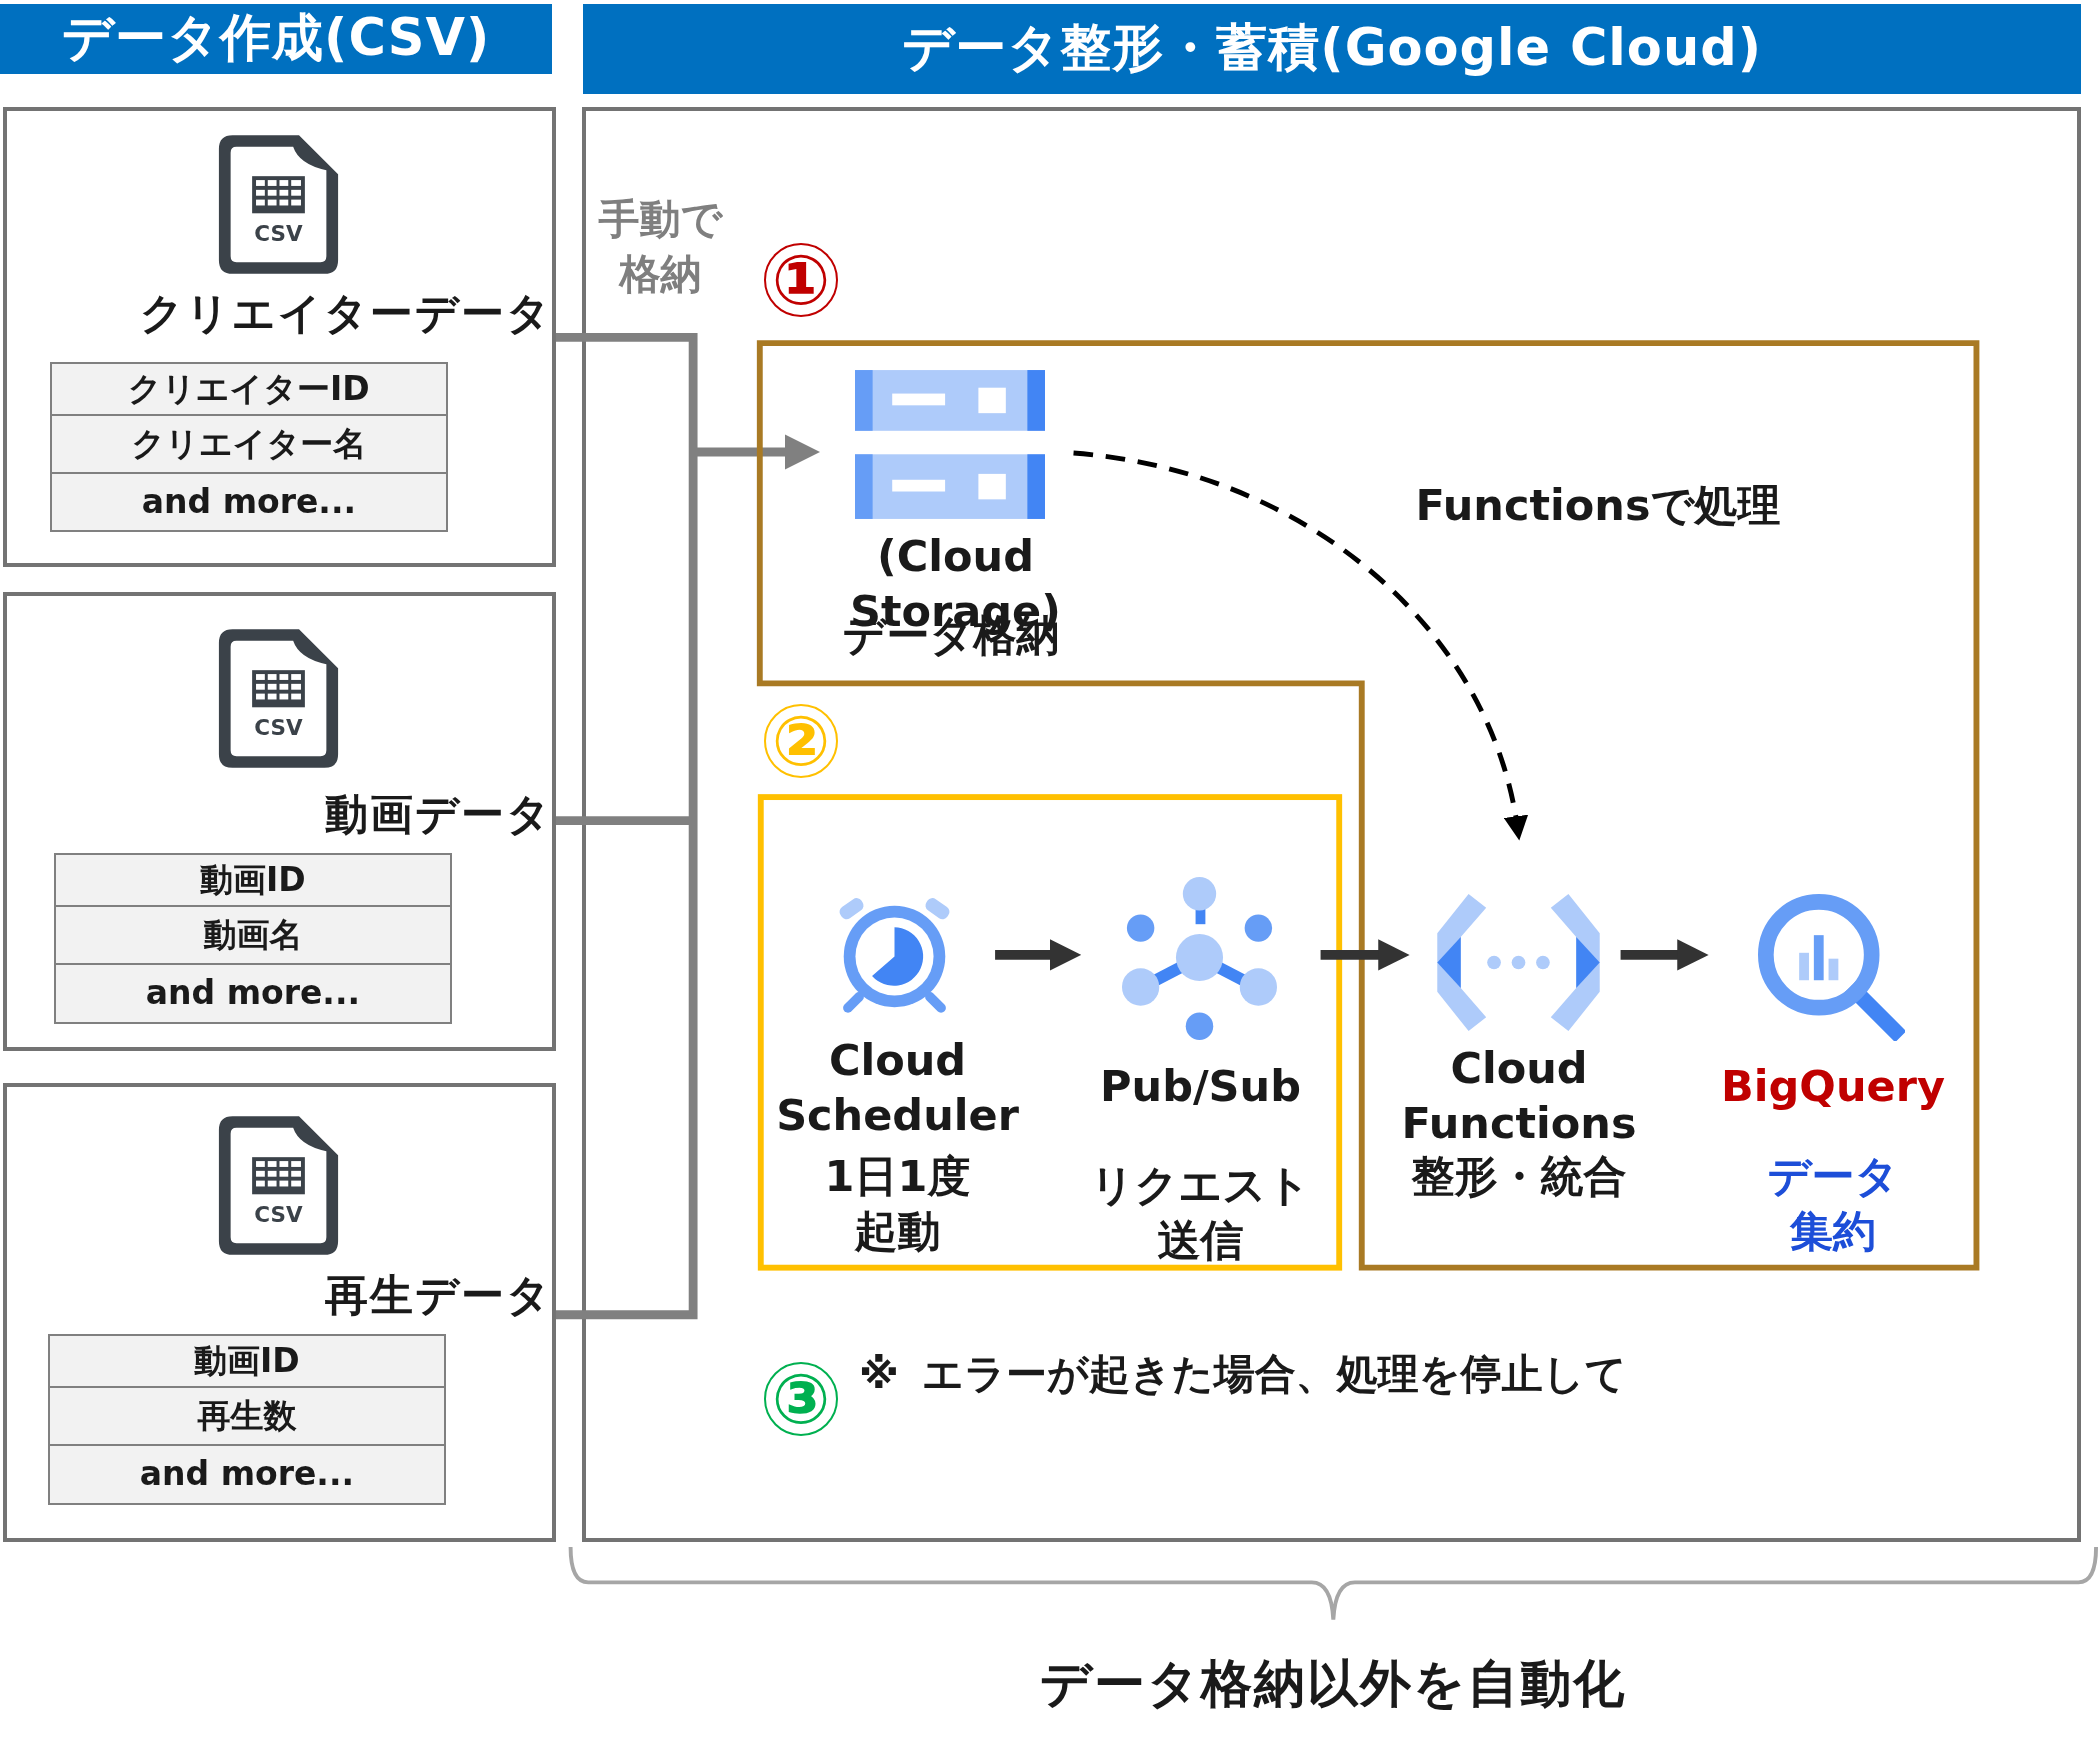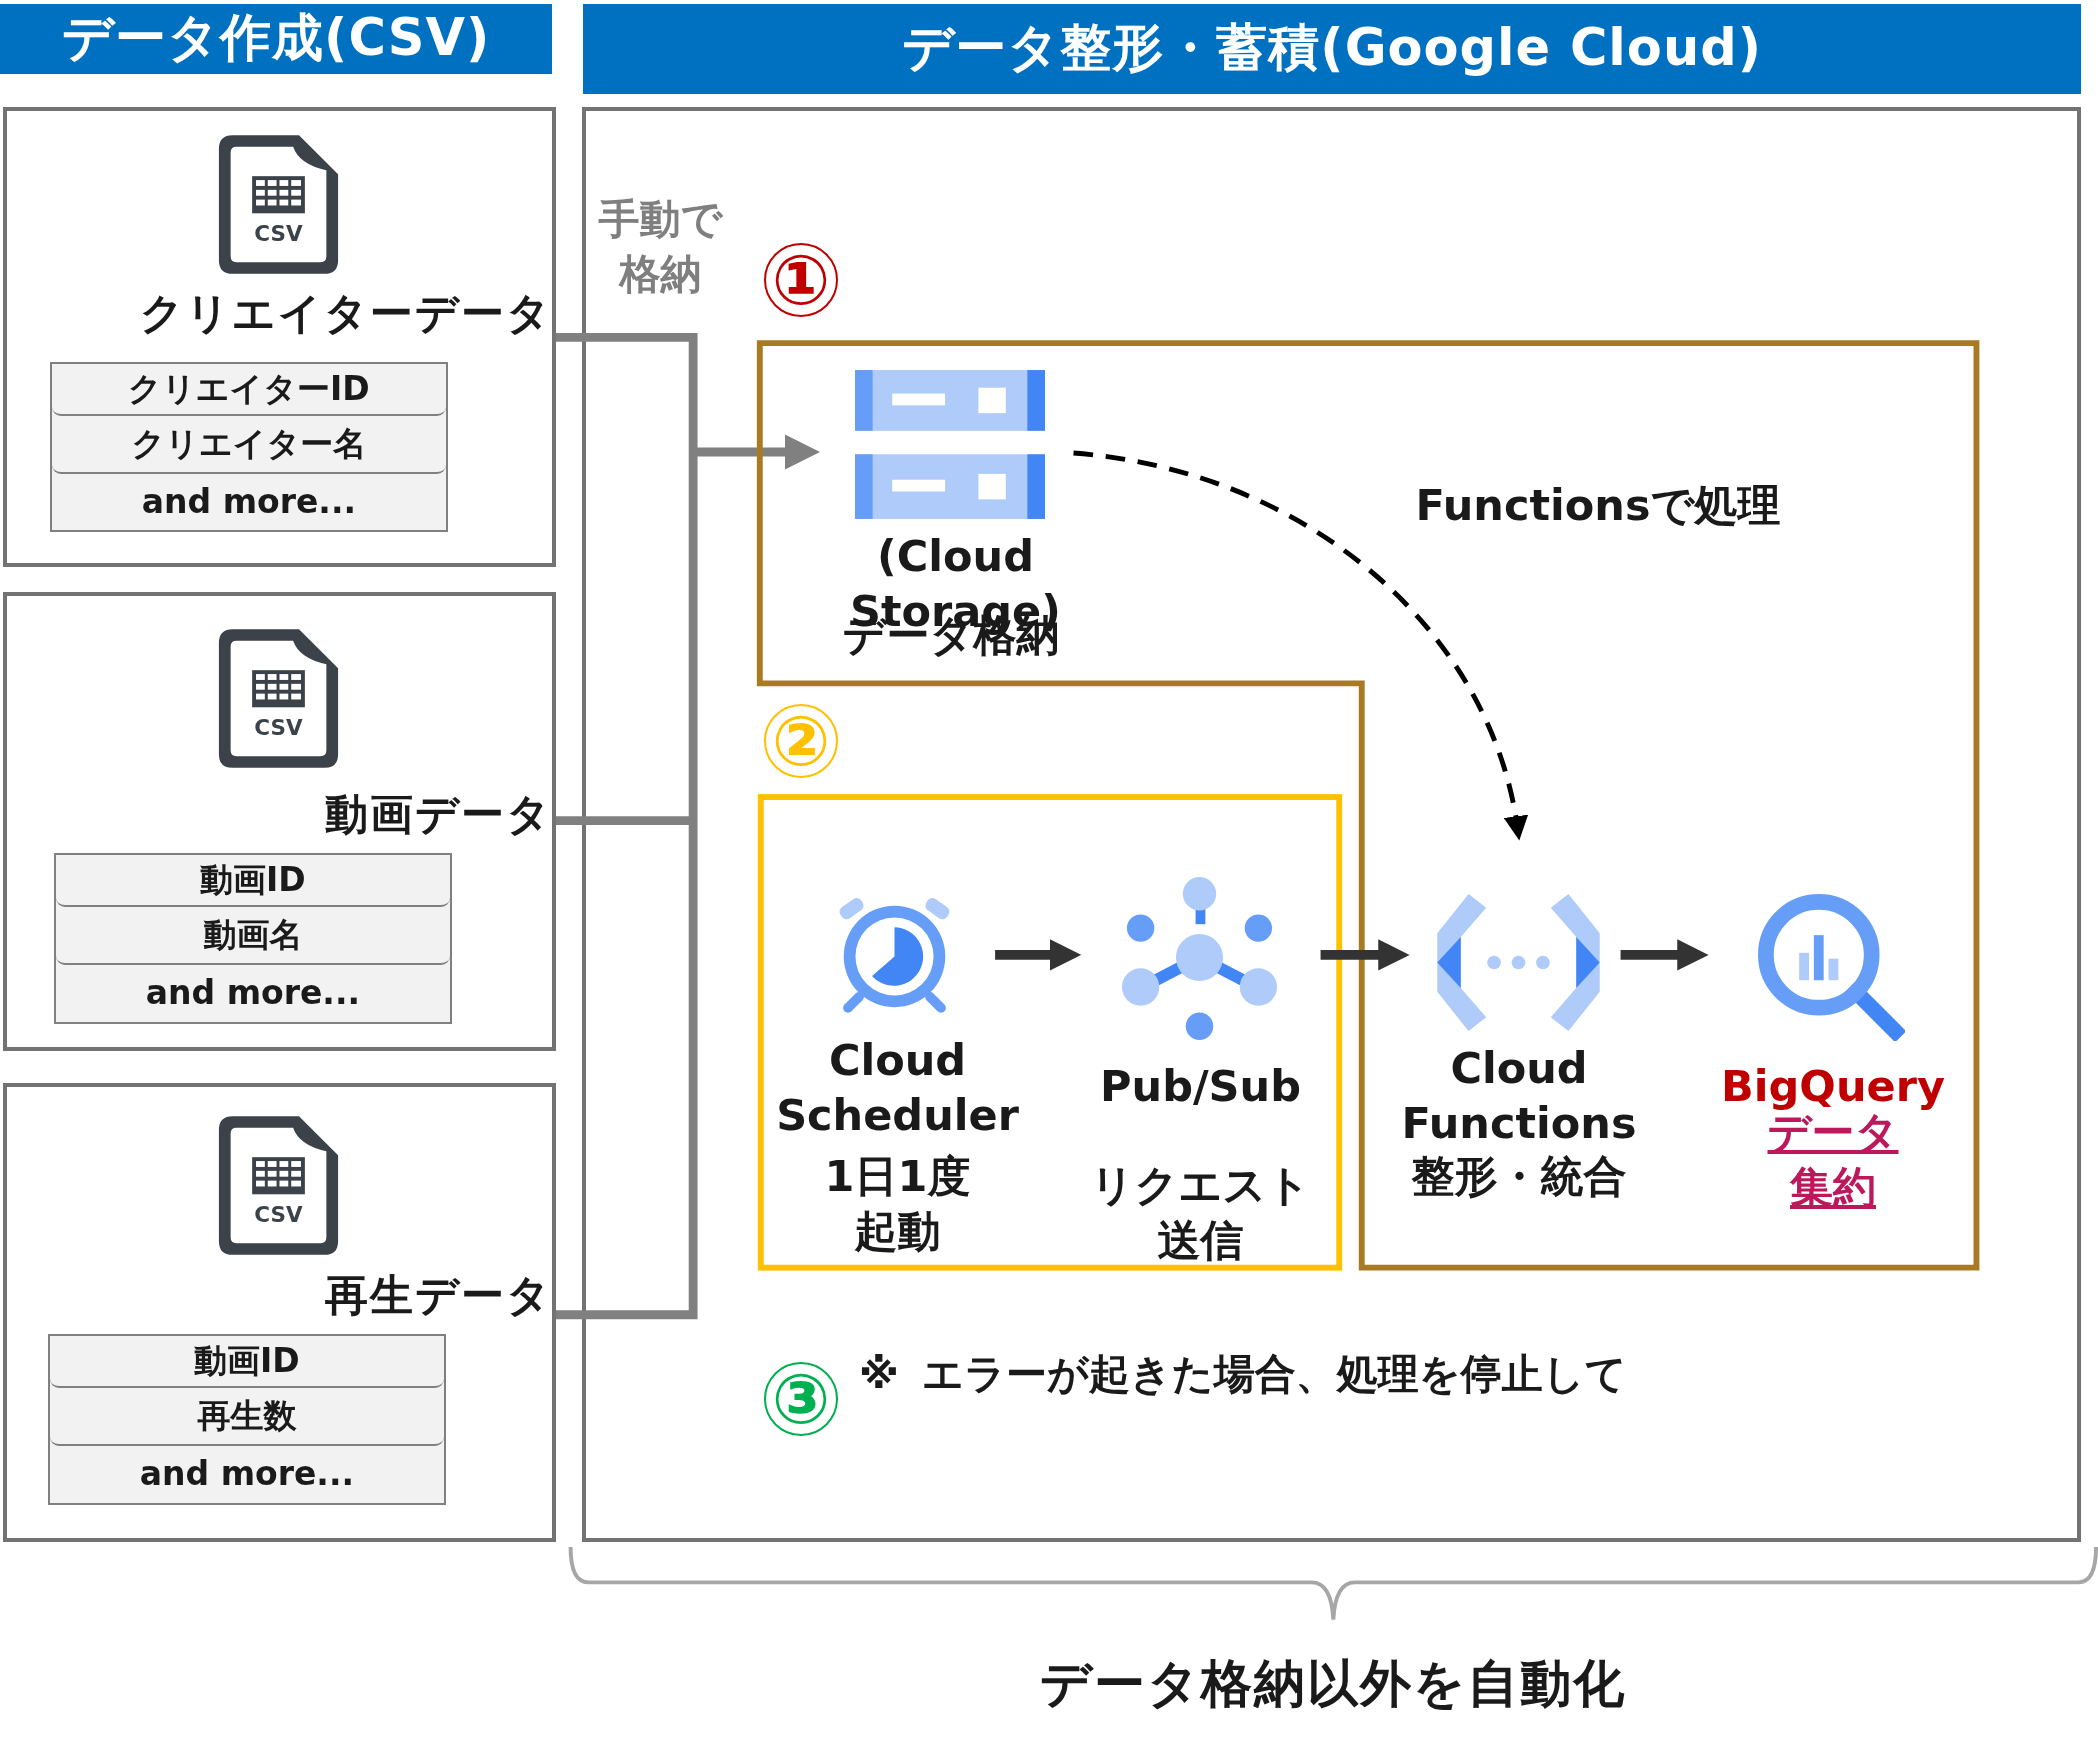--- a/index.html
+++ b/index.html
@@ -5,21 +5,21 @@
   html, body { margin: 0; padding: 0; background: #ffffff; }
   body { width: 2099px; height: 1753px; position: relative; overflow: hidden;
          font-family: "DejaVu Sans", "Liberation Sans", sans-serif; color: #1a1a1a; }
   .abs { position: absolute; }
   .hdr { background: #0070C0; color: #fff; font-weight: bold; font-size: 51px;
          display: flex; align-items: center; justify-content: center; letter-spacing: 1px; }
   .panel { border: 4px solid #737373; box-sizing: border-box; background: #fff; }
   .src-title { font-size: 43px; font-weight: bold; text-align: right; width: 100%; letter-spacing: 2px; }
   .fields { border: 2.9px solid #808080; background: #F2F2F2; box-sizing: border-box; }
   .field { border-bottom: 2.9px solid #808080; text-align: center; font-size: 33px; font-weight: bold;
-           display: flex; align-items: center; justify-content: center; box-sizing: border-box; border-radius: 9px; }
+           display: flex; align-items: center; justify-content: center; box-sizing: border-box; }
   .field:last-child { border-bottom: none; }
   .csv-icon { width: 127px; height: 147px; }
   .lbl { font-weight: bold; text-align: center; color: #1a1a1a; }
   .manual { color: #7F7F7F; font-size: 41px; font-weight: bold; text-align: center; line-height: 55px; }
   .circ { width: 74px; height: 74px; border-radius: 50%; border: 2.9px solid; box-sizing: border-box;
           display: flex; align-items: center; justify-content: center; font-size: 59px; font-weight: bold; }
   .svc { font-size: 43px; line-height: 55px; }
   .note { font-size: 41px; font-weight: bold; line-height: 55px; }
   .bottom-label { font-size: 51px; font-weight: bold; text-align: center; letter-spacing: 2px; }
 </style>
@@ -242,21 +242,21 @@
 </div>
 
 <svg class="abs" style="left:1758px;top:894px;" width="147" height="147" viewBox="0 0 150 150">
   <line x1="100" y1="100" x2="140" y2="140" stroke="#4285F4" stroke-width="16" stroke-linecap="square"></line>
   <circle cx="62" cy="62" r="54" fill="none" stroke="#669DF6" stroke-width="16"></circle>
   <rect x="42" y="60" width="10" height="28" fill="#AECBFA"></rect>
   <rect x="57" y="42" width="10" height="46" fill="#669DF6"></rect>
   <rect x="72" y="66" width="10" height="22" fill="#AECBFA"></rect>
 </svg>
 <div class="abs lbl svc" style="left:1696px;top:1059px;width:274px;color:#C00000;">BigQuery</div>
-<div class="abs lbl svc" style="left:1696px;top:1105px;width:274px;color:#be185d;text-decoration:underline;">
+<div class="abs lbl svc" style="left:1696px;top:1149px;width:274px;color:#1d4ed8;">
   <div>データ</div>
   <div>集約</div>
 </div>
 
 <div class="abs note" style="left:859px;top:1347px;width:882px;">
   <div>
     <span style="display:inline-block;width:63px;">※</span><span>エラーが起きた場合、処理を停止して</span>
   </div>
 </div>
 

